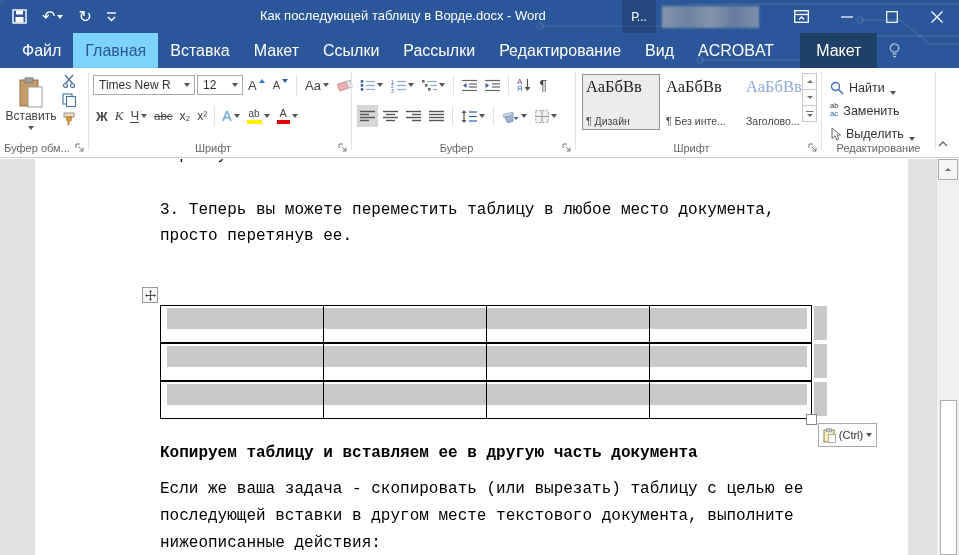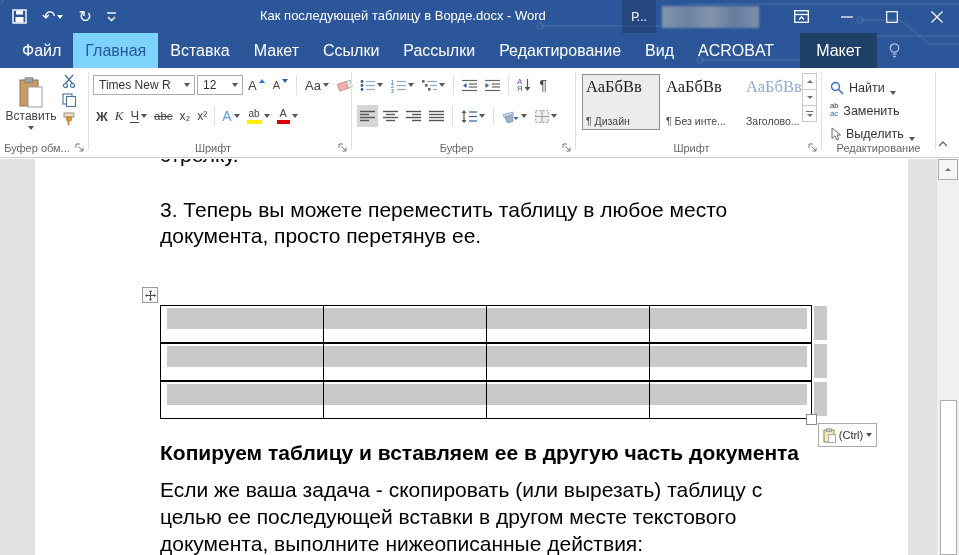--- a/index.html
+++ b/index.html
@@ -71,21 +71,21 @@
   .tri-sm-d{width:0;height:0;border-left:3px solid transparent;border-right:3px solid transparent;border-top:3.5px solid #707070;}
   .morebar{width:7px;height:1.5px;background:#707070;margin-bottom:1.5px;}
   
   .edit-item{position:absolute;left:8px;height:20px;display:flex;align-items:flex-end;gap:5px;font-size:12.5px;color:#333;}
   .mini2{font-size:7.5px;line-height:1.05;color:#333;}
   
   .collapse-btn{position:absolute;right:8px;bottom:6px;width:16px;height:14px;display:flex;align-items:center;justify-content:center;}
   
   .docarea{position:absolute;top:159px;left:0;width:959px;height:396px;background:#E2E2E2;}
   .page{position:absolute;left:35px;top:0;width:873px;height:396px;background:#fff;overflow:hidden;}
-  .doc-text{position:absolute;left:125px;color:#000;font-size:21px;line-height:26px;}
+  .doc-text{position:absolute;left:125px;color:#000;font-size:16px;line-height:26px;font-family:Liberation Mono, monospace;}
   .clipped{top:0;height:8px;overflow:hidden;}
   .clipped .inner{margin-top:-17px;}
   .doc-h{font-weight:bold;}
   
   .wtable{position:absolute;left:125px;top:146px;width:652px;height:114px;border:1px solid #000;box-sizing:border-box;}
   .trow{position:relative;height:36px;border-bottom:2px solid #000;}
   .trow:last-child{border-bottom:none;height:37px;}
   .sel-band{position:absolute;left:6px;top:2px;width:640px;height:21px;background:#C9C9C9;}
   .cline{position:absolute;top:0;bottom:0;width:1px;background:#000;}
   .eor{position:absolute;width:13px;height:34px;background:#C9C9C9;left:779px;}

